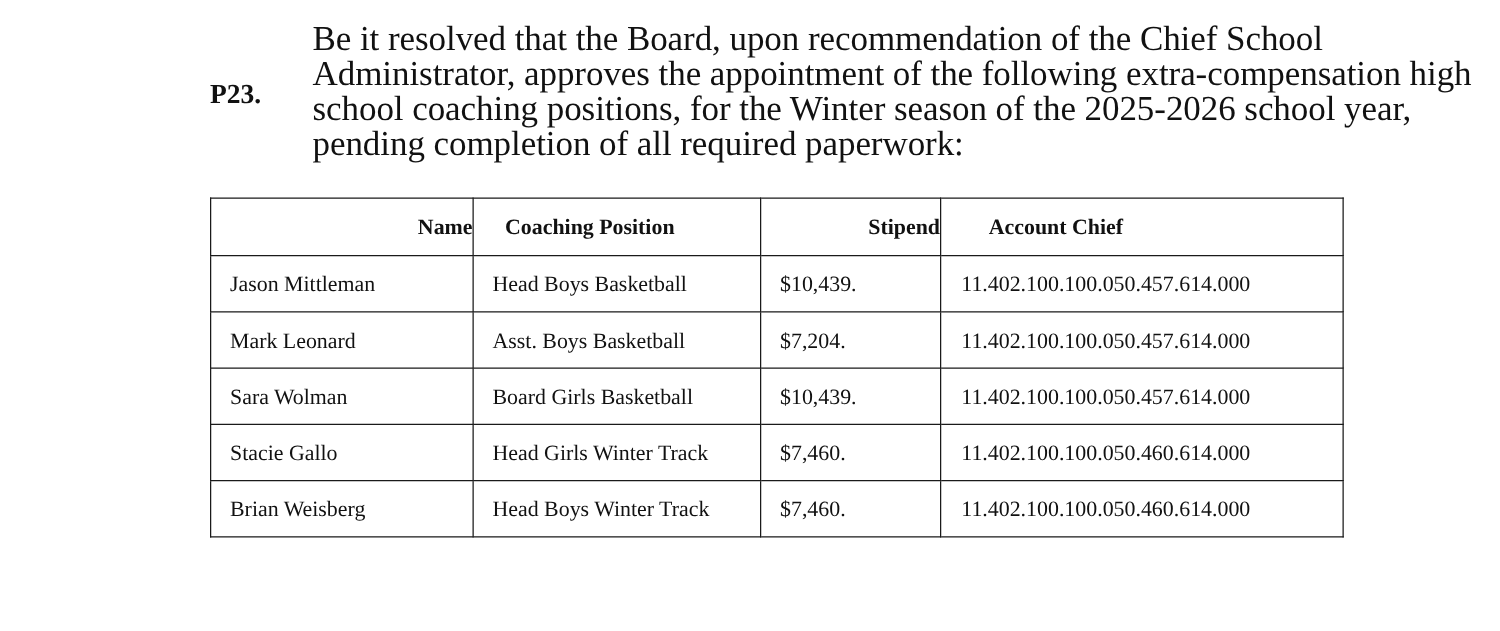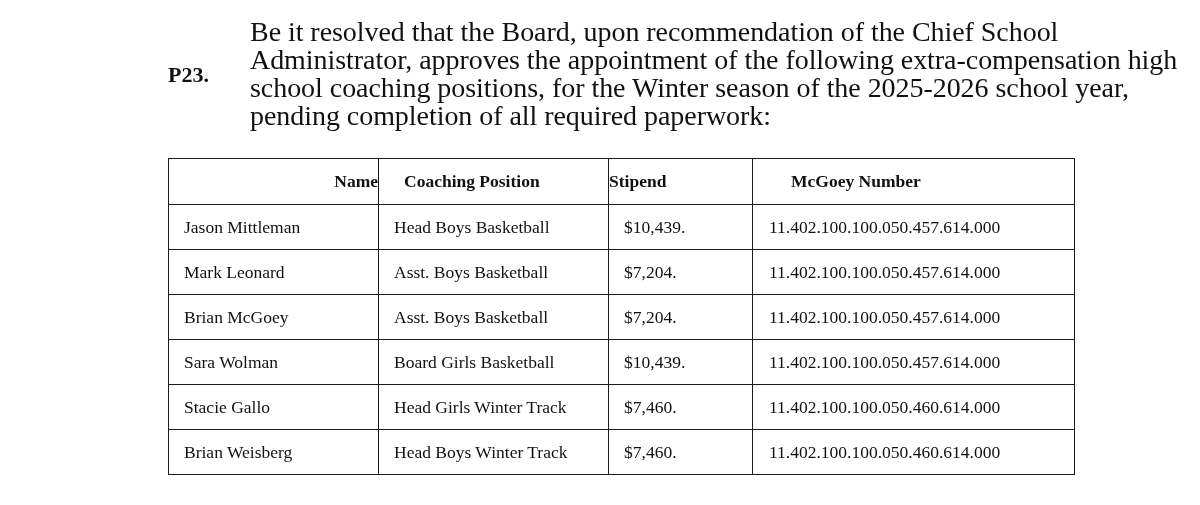--- a/index.html
+++ b/index.html
@@ -61,21 +61,21 @@
       vertical-align: middle;
       white-space: nowrap;
       overflow: hidden;
     }
     table.coaching th {
       font-weight: bold;
       height: 45px;
     }
     table.coaching th.col-name { text-align: right; padding-left: 0; }
     table.coaching th.col-pos { padding-left: 25px; }
-    table.coaching th.col-stipend { text-align: left; padding-left: 0; }
+    table.coaching th.col-stipend { text-align: right; padding-left: 0; }
     table.coaching th.col-acct { padding-left: 38px; }
     table.coaching td.cell-acct { padding-left: 16px; }
     table.coaching td.cell-stipend { padding-left: 15px; margin-left: 20px; }
     col.c1 { width: 210px; }
     col.c2 { width: 230px; }
     col.c3 { width: 144px; }
     col.c4 { width: 322px; }
   </style>
 </head>
 <body>
@@ -95,38 +95,32 @@
     <col class="c1">
       <col class="c2">
       <col class="c3">
       <col class="c4">
   </colgroup>
   <thead>
     <tr>
       <th class="col-name">Name</th>
       <th class="col-pos">Coaching Position</th>
       <th class="col-stipend">Stipend</th>
-      <th class="col-acct">McGoey Number</th>
+      <th class="col-acct">Account Chief</th>
     </tr>
   </thead>
   <tbody>
     <tr>
       <td>Jason Mittleman</td>
       <td>Head Boys Basketball</td>
       <td class="cell-stipend">$10,439.</td>
       <td class="cell-acct">11.402.100.100.050.457.614.000</td>
     </tr>
     <tr>
       <td>Mark Leonard</td>
-      <td>Asst. Boys Basketball</td>
-      <td class="cell-stipend">$7,204.</td>
-      <td class="cell-acct">11.402.100.100.050.457.614.000</td>
-    </tr>
-    <tr>
-      <td>Brian McGoey</td>
       <td>Asst. Boys Basketball</td>
       <td class="cell-stipend">$7,204.</td>
       <td class="cell-acct">11.402.100.100.050.457.614.000</td>
     </tr>
     <tr>
       <td>Sara Wolman</td>
       <td>Board Girls Basketball</td>
       <td class="cell-stipend">$10,439.</td>
       <td class="cell-acct">11.402.100.100.050.457.614.000</td>
     </tr>

